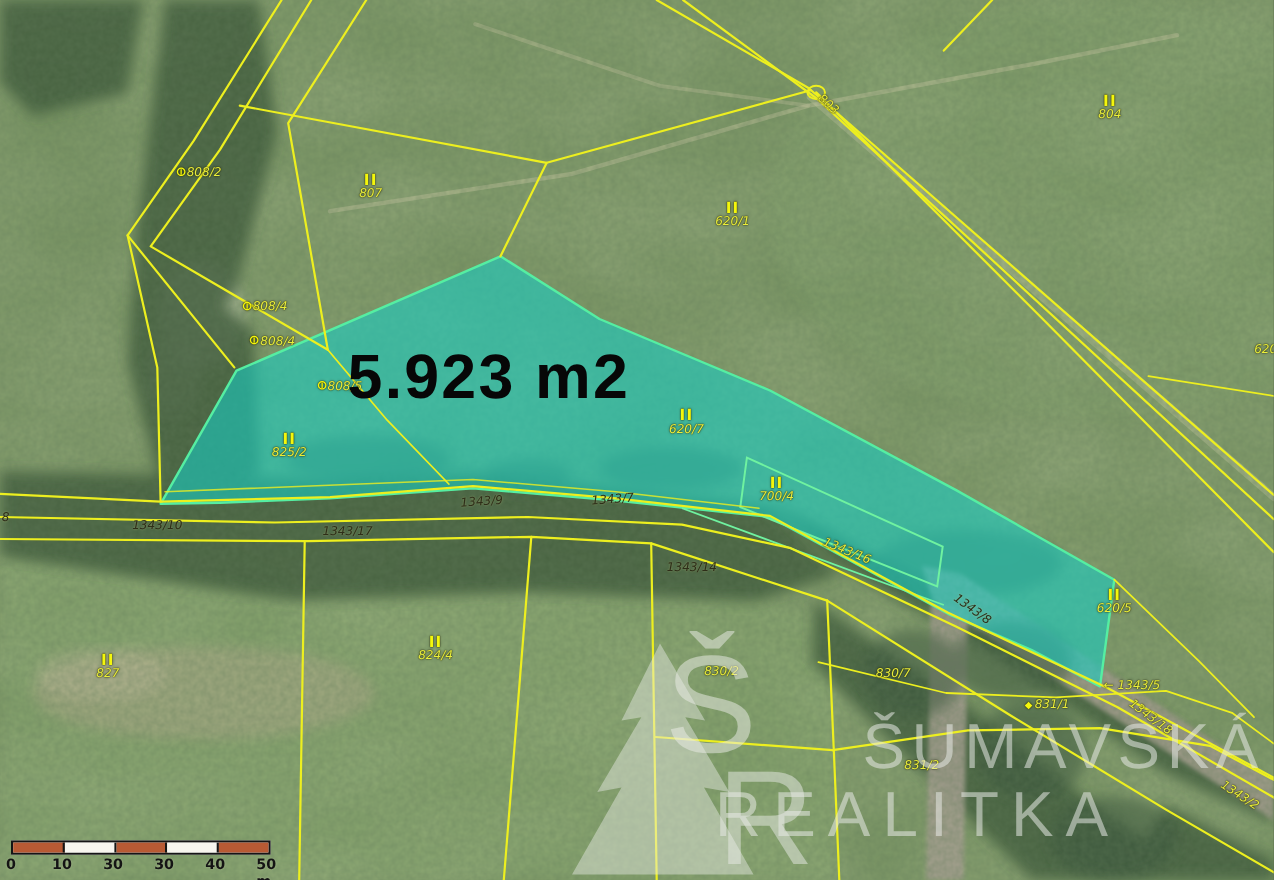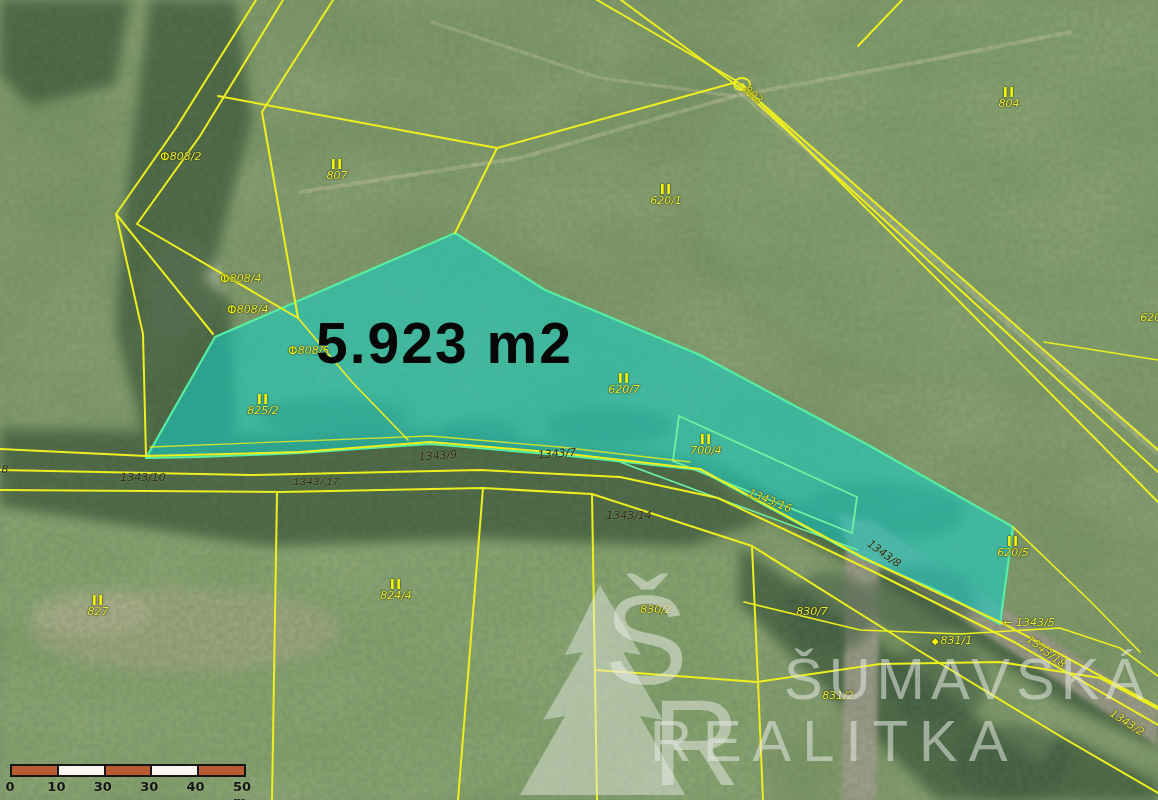--- a/index.html
+++ b/index.html
@@ -164,21 +164,21 @@
       <div class="plabel" style="left: 1029px; top: 623px;"><span>← 1343/5</span></div>
       <div class="plabel" style="left: 1046px; top: 652px; transform: translate(-50%, -50%) rotate(37deg);"><span>1343/18</span></div>
       <div class="plabel" style="left: 1127px; top: 723px; transform: translate(-50%, -50%) rotate(33deg);"><span>1343/2</span></div>
       <div class="plabel" style="left: 952px; top: 641px;"><span><span class="psym-inline">◆</span>831/1</span></div>
       <div class="plabel" style="left: 838px; top: 696px;"><span>831/2</span></div>
       <div class="plabel" style="left: 812px; top: 612px;"><span>830/7</span></div>
       <div class="plabel" style="left: 656px; top: 610px;"><span>830/2</span></div>
       <div class="plabel" style="left: 396px; top: 591px;"><span class="psym">II</span><span>824/4</span></div>
       <div class="plabel" style="left: 98px; top: 607px;"><span class="psym">II</span><span>827</span></div>
       <div class="plabel dark" style="left: 143px; top: 478px;"><span>1343/10</span></div>
-      <div class="plabel dark" style="left: 316px; top: 483px; font-family: Liberation Mono, monospace;"><span>1343/17</span></div>
+      <div class="plabel dark" style="left: 316px; top: 483px;"><span>1343/17</span></div>
       <div class="plabel dark" style="left: 438px; top: 456px; transform: translate(-50%, -50%) rotate(-4deg);"><span>1343/9</span></div>
       <div class="plabel dark" style="left: 557px; top: 454px; transform: translate(-50%, -50%) rotate(-4deg);"><span>1343/7</span></div>
       <div class="plabel dark" style="left: 629px; top: 516px; font-style: italic;"><span>1343/14</span></div>
       <div class="plabel dark" style="left: 884px; top: 554px; transform: translate(-50%, -50%) rotate(36deg);"><span>1343/8</span></div>
       <div class="plabel dark" style="left: 5px; top: 470px;"><span>8</span></div>
     </div>
 
   <div class="area-label">5.923 m2</div>
 
   <div class="watermark">

